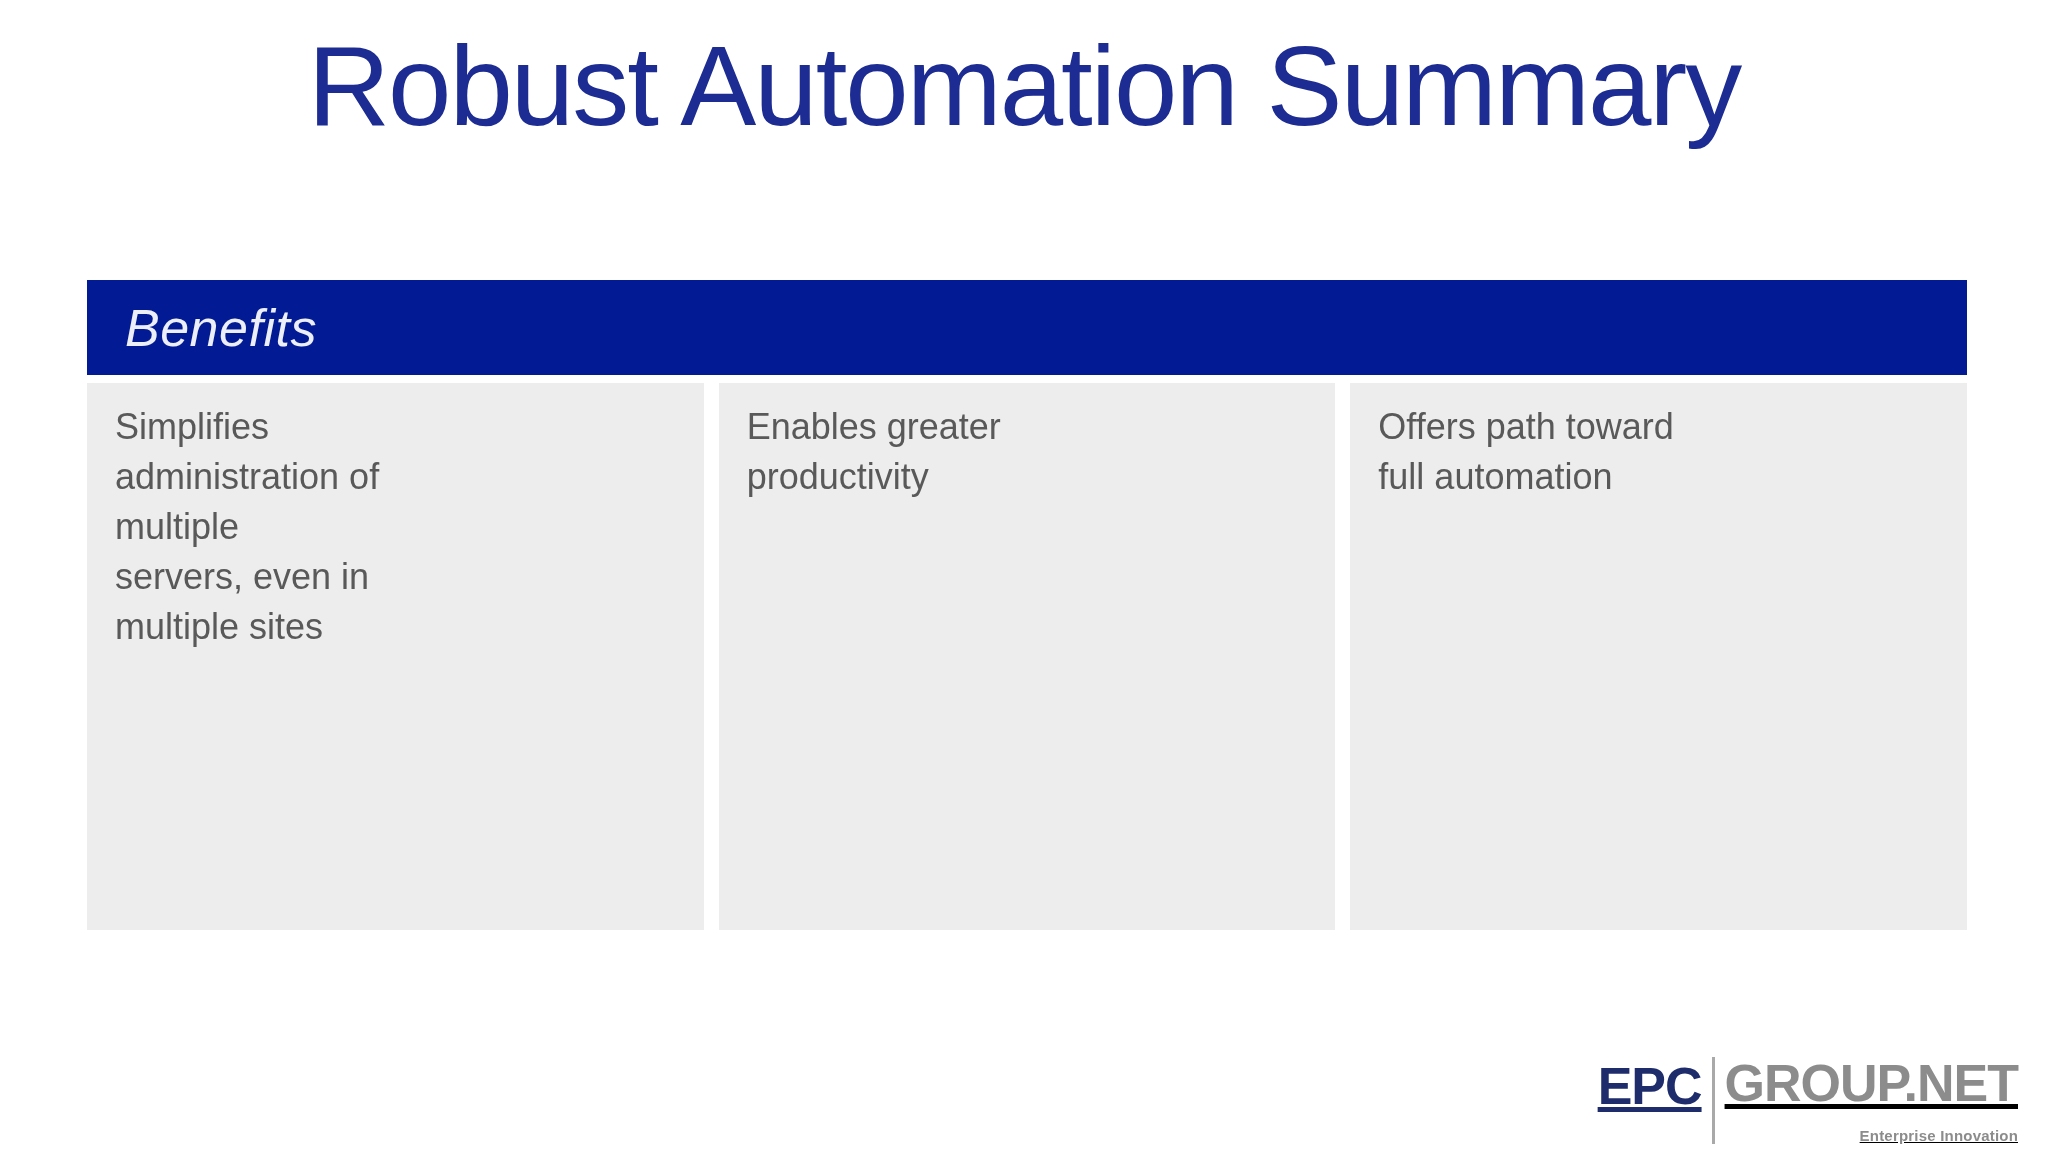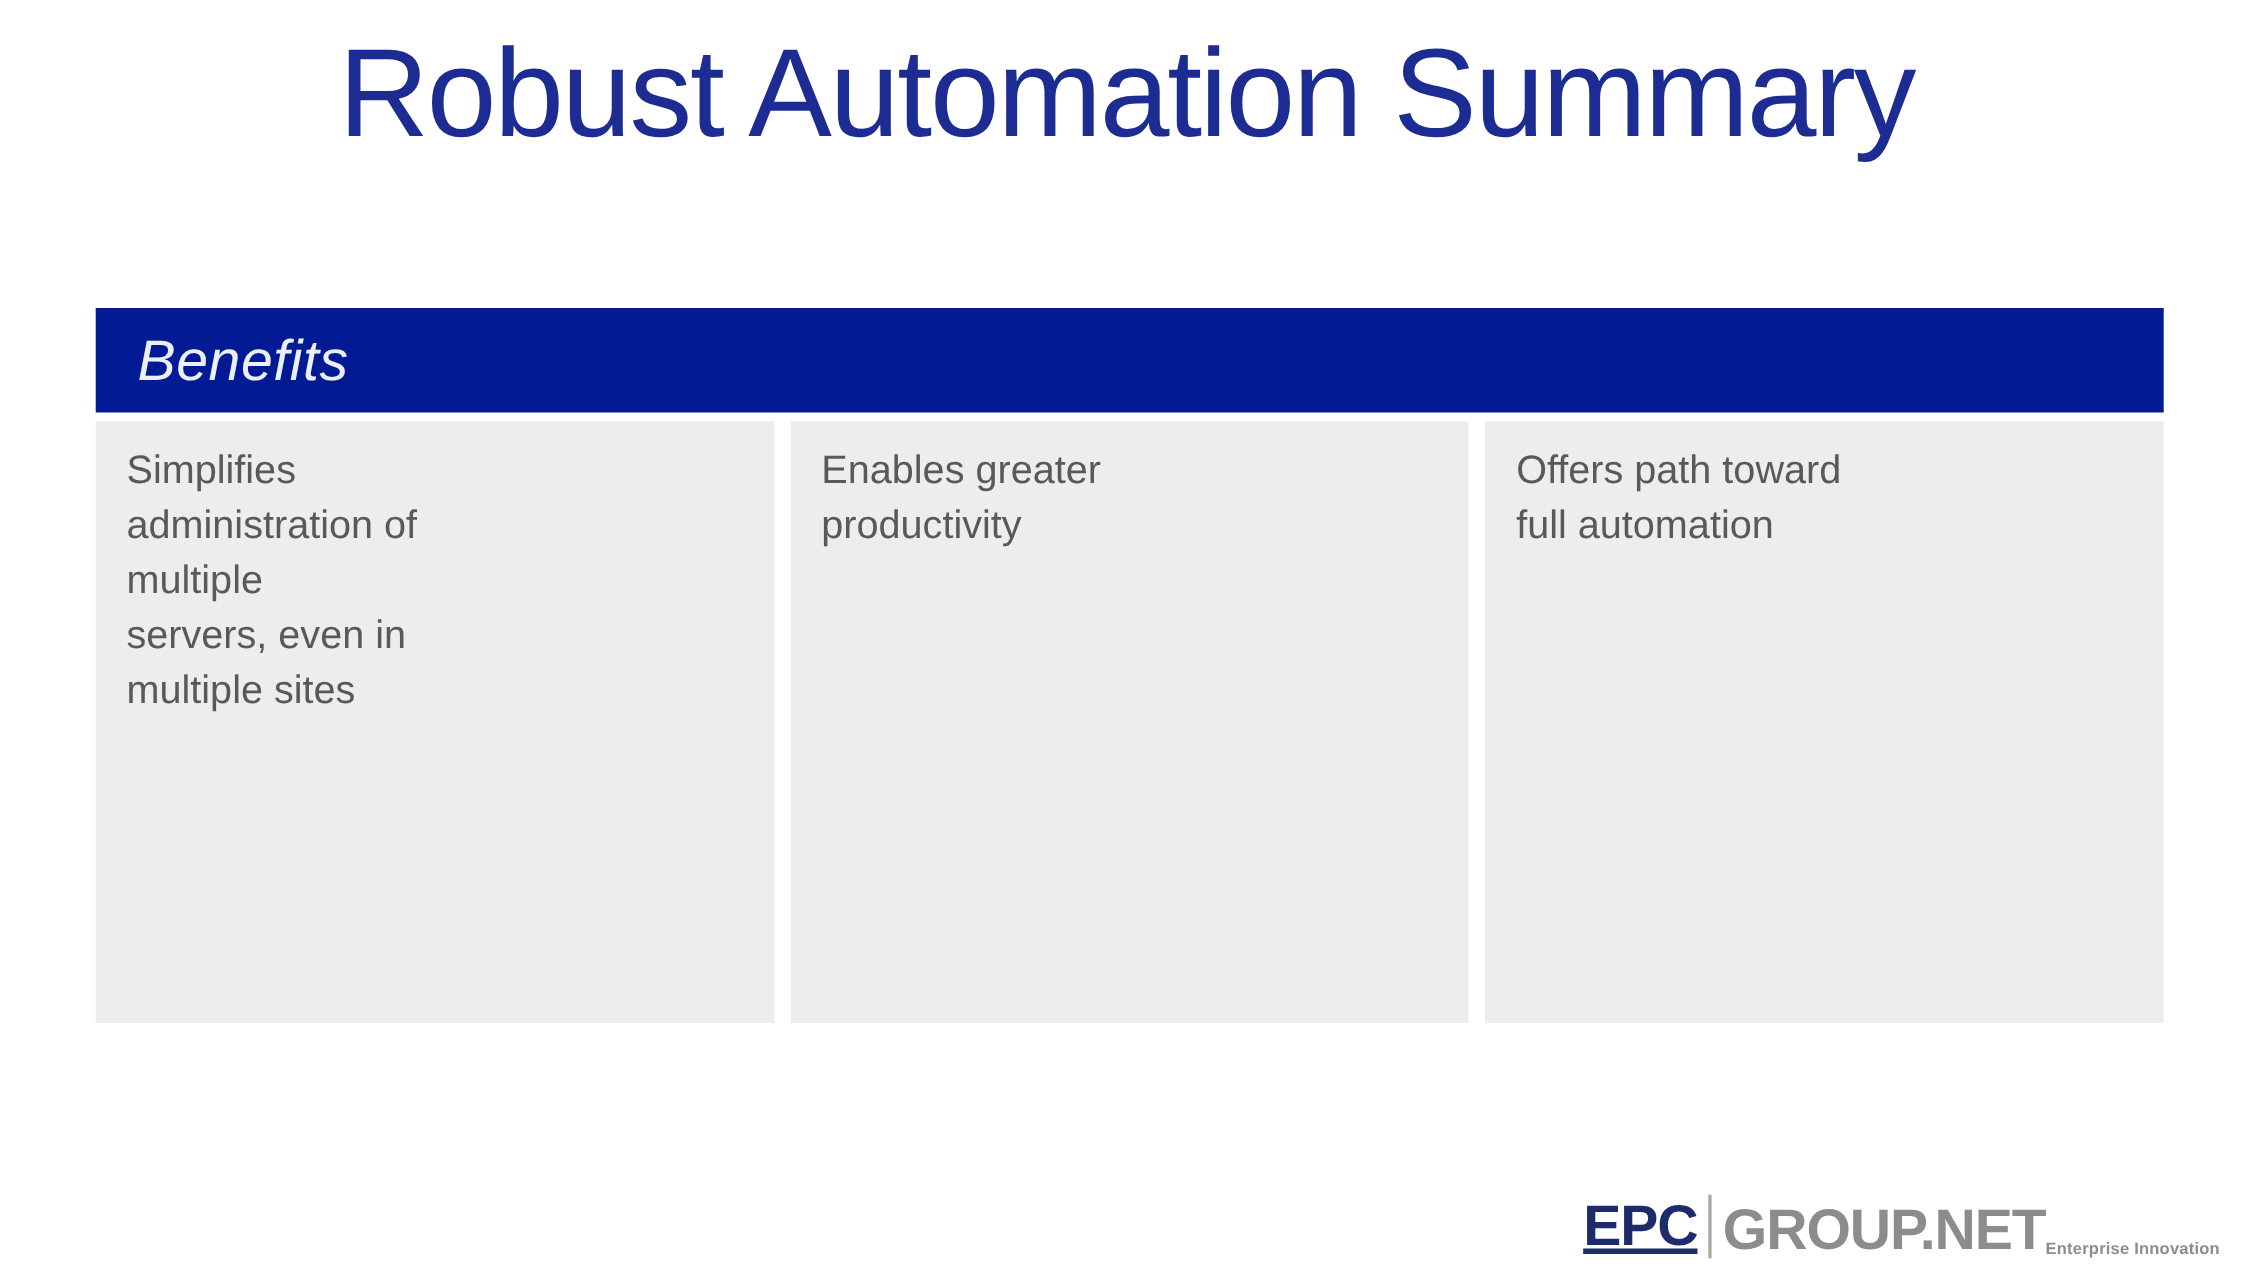--- a/index.html
+++ b/index.html
@@ -94,36 +94,38 @@
 
   .logo-divider {
     width: 3px;
     background: #a9a9a9;
     margin: 0 10px;
     align-self: stretch;
   }
 
   .logo-right {
     display: flex;
+    flex-direction: column;
     align-items: flex-end;
+    text-decoration: underline;
   }
 
   .logo-group {
     font-size: 52px;
     font-weight: 700;
     color: var(--logo-gray);
     line-height: 52px;
     letter-spacing: -1px;
   }
 
   .logo-tagline {
     font-size: 15px;
     font-weight: 700;
     color: var(--logo-gray);
-    margin-top: 2px;
+    margin-top: 18px;
     letter-spacing: 0.2px;
   }
 </style>
 </head>
 <body>
 
 <div class="slide">
 
   <h1 class="slide-title">Robust Automation Summary</h1>
 

